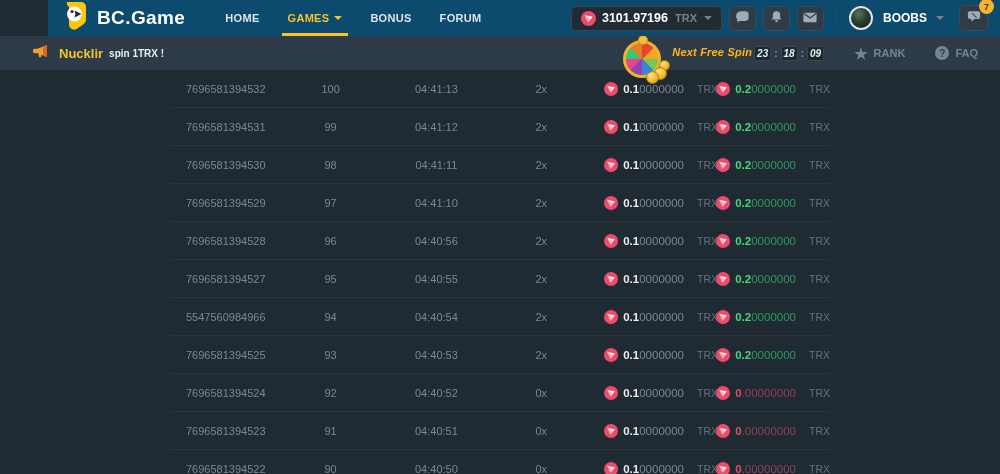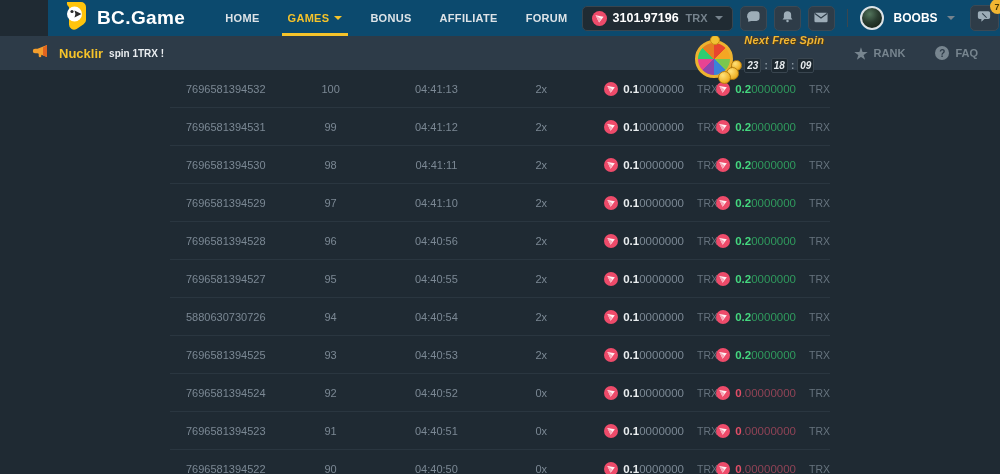--- a/index.html
+++ b/index.html
@@ -90,21 +90,21 @@
     width:8px; height:8px; border-radius:50%; background:#f2c233; border:1px solid #c98f14;
   }
   .coin1,.coin2,.coin3 {
     position:absolute; border-radius:50%;
     background:radial-gradient(circle at 35% 30%, #ffe27a, #f0b32a 65%, #c98c12);
     border:1px solid #b97f0e;
   }
   .coin1 { width:13px; height:13px; right:-2px; bottom:2px; }
   .coin2 { width:13px; height:13px; right:6px; bottom:-2px; }
   .coin3 { width:11px; height:11px; right:-5px; bottom:11px; }
-  .fs-text { display:flex; flex-direction:column; gap:12px; }
+  .fs-text { display:flex; flex-direction:row; gap:2px; }
   .fs-label {
     color:#f2b632; font-size:11px; font-weight:bold; font-style:italic;
     text-shadow:1px 1px 0 rgba(90,60,5,.8); letter-spacing:.2px;
   }
   .fs-timer { display:flex; align-items:center; gap:3px; }
   .t-box {
     background:#1d2830; border:1px solid #39454f; border-radius:2px;
     color:#e7ebee; font-size:10px; font-weight:bold;
     min-width:16px; text-align:center; padding:1px 2px;font-style:italic;
   }
@@ -163,23 +163,20 @@
         <span>HOME</span>
       </div>
     <div class="nav-item active">
         <span>GAMES</span>
         <span class="caret"></span>
       </div>
     <div class="nav-item">
         <span>BONUS</span>
       </div>
     <div class="nav-item">
-        <span>AFFILIATE</span>
-      </div>
-    <div class="nav-item">
         <span>FORUM</span>
       </div>
   </div>
 
   <div class="top-right">
     <div class="balance-pill">
       <span class="coin-ic">
         <svg width="15" height="15" viewBox="0 0 16 16">
           <circle cx="8" cy="8" r="8" fill="#ee4b6a"></circle>
           <path d="M3.8 4.6 L12.4 6.1 L7.6 12.3 Z" fill="#fff" opacity=".92"></path>
@@ -469,21 +466,21 @@
         </svg>
       </span>
       <span>
         <span class="p-main">0.2</span><span class="p-dim">0000000</span>
       </span>
       <span class="cur">TRX</span>
     </span>
   </div>
 
   <div class="row">
-    <span class="c-id">5880630730726</span>
+    <span class="c-id">5547560984966</span>
     <span class="c-round">94</span>
     <span class="c-time">04:40:54</span>
     <span class="c-mult">2x</span>
     <span class="c-amount">
       <span class="coin-ic">
         <svg width="14" height="14" viewBox="0 0 16 16">
           <circle cx="8" cy="8" r="8" fill="#ee4b6a"></circle>
           <path d="M3.8 4.6 L12.4 6.1 L7.6 12.3 Z" fill="#fff" opacity=".92"></path>
           <path d="M3.8 4.6 L9.6 8.3 L7.6 12.3 Z" fill="#f7a8b7"></path>
         </svg>

